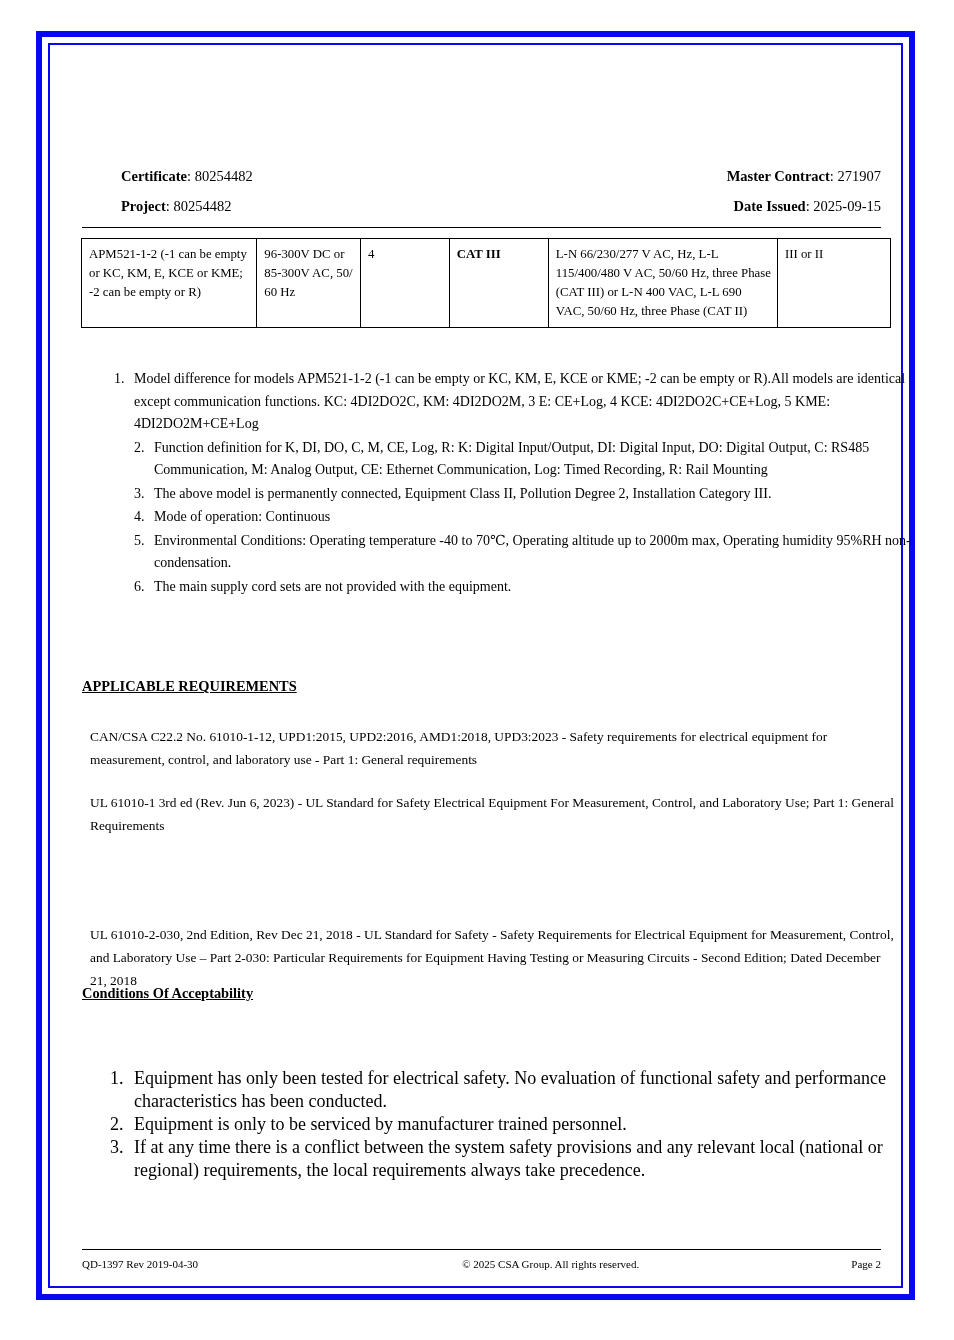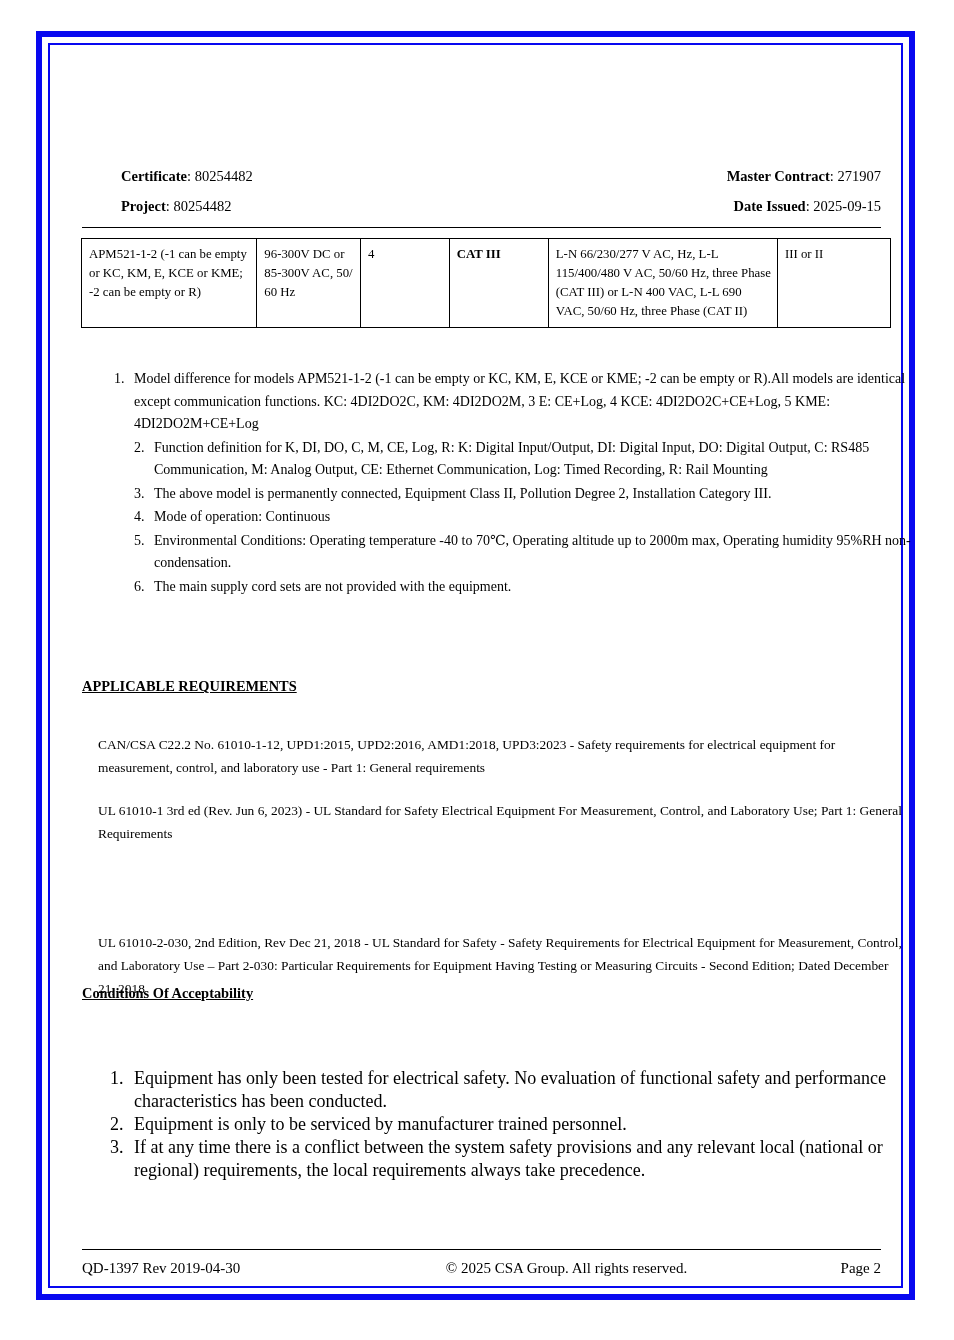--- a/index.html
+++ b/index.html
@@ -136,21 +136,21 @@
   #sec-applicable { top: 625px; }
   #sec-conditions { top: 932px; }
 
   
   .req {
     position: absolute;
     left: 24px;
     width: 808px;
     font-size: 13.4px;
     line-height: 23px;
-    margin: 16px;
+    margin: 8px;
     font-family: Liberation Serif, serif;
   }
   #req-0 { top: 664px; }
   #req-1 { top: 730px; }
   #req-2 { top: 796px; }
   #req-3 { top: 862px; }
 
   
   .conds {
     position: absolute;
@@ -173,22 +173,22 @@
     border-top: 1.4px solid #000;
   }
   .footer {
     position: absolute;
     left: 24px;
     right: 12px;
     top: 1202px;
     height: 22px;
     display: flex;
     justify-content: space-between;
-    align-items: flex-end;
-    font-size: 15px;
+    align-items: flex-start;
+    font-size: 11px;
     line-height: 18px;
   }
   .footer-center { margin-left: 52px; }
   .footer-right { text-align: right; }
 </style>
 </head>
 <body>
 
 <div id="page-frame-outer"></div>
 <div id="page-frame-inner"></div>

